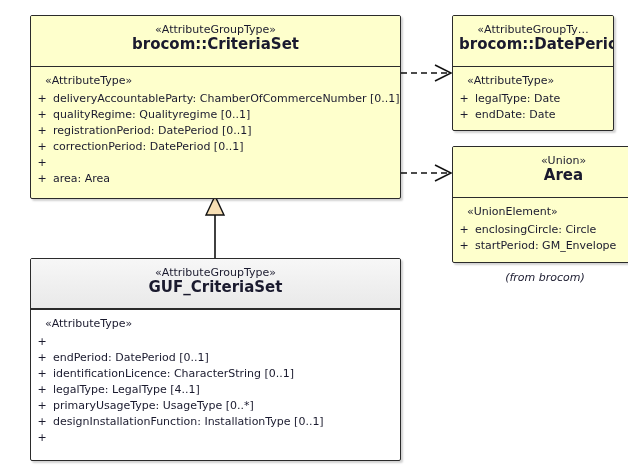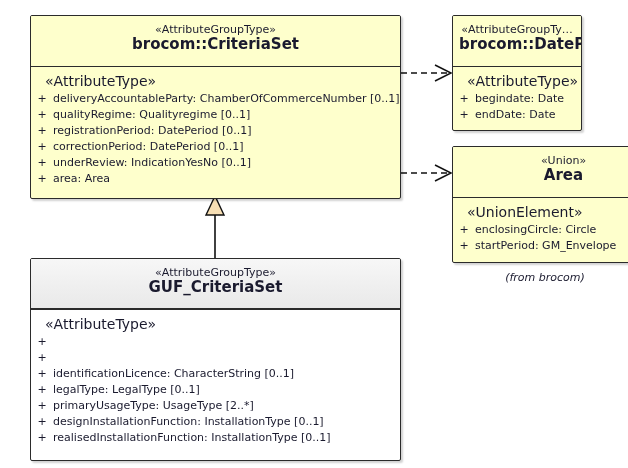--- a/index.html
+++ b/index.html
@@ -72,21 +72,21 @@
   .uml-body {
     box-sizing: border-box;
     padding: 5px 0 6px 0;
   }
   .uml-class.yellow > .uml-body { background: #feffcc; }
   .uml-class.gray-head > .uml-body { background: #ffffff; }
 
   .compartment-stereotype {
     display: block;
     padding: 1px 0 2px 14px;
-    font-size: 14px;
+    font-size: 11px;
     line-height: 16px;
     white-space: nowrap;
   }
 
   .attr-row {
     display: flex;
     align-items: baseline;
     line-height: 16px;
     white-space: nowrap;
   }
@@ -159,39 +159,38 @@
       <div class="attr-row">
         <span class="attr-vis">+</span>
         <span class="attr-text">registrationPeriod: DatePeriod [0..1]</span>
       </div>
       <div class="attr-row">
         <span class="attr-vis">+</span>
         <span class="attr-text">correctionPeriod: DatePeriod [0..1]</span>
       </div>
       <div class="attr-row">
         <span class="attr-vis">+</span>
-        <span class="attr-text">underReview: IndicationYesNo [0..1]</span>
       </div>
       <div class="attr-row">
         <span class="attr-vis">+</span>
         <span class="attr-text">area: Area</span>
       </div>
     </div>
   </div>
 
-  <div class="uml-class yellow" style="left:428px; top:7px; width:130px; height:116px;">
+  <div class="uml-class yellow" style="left:428px; top:7px; width:162px; height:116px;">
     <div class="uml-head" style="height:51px;">
       <span class="stereotype">«AttributeGroupTy…</span>
       <span class="classname">brocom::DatePeriod</span>
     </div>
     <div class="uml-body">
       <span class="compartment-stereotype">«AttributeType»</span>
       <div class="attr-row">
         <span class="attr-vis">+</span>
-        <span class="attr-text">begindate: Date</span>
+        <span class="attr-text">legalType: Date</span>
       </div>
       <div class="attr-row">
         <span class="attr-vis">+</span>
         <span class="attr-text">endDate: Date</span>
       </div>
     </div>
   </div>
 
   <div class="uml-class yellow" style="left:428px; top:138px; width:186px; height:117px;">
     <div class="uml-head" style="height:51px;padding-left:43px;">
@@ -218,37 +217,37 @@
       <span class="stereotype">«AttributeGroupType»</span>
       <span class="classname">GUF_CriteriaSet</span>
     </div>
     <div class="uml-body">
       <span class="compartment-stereotype">«AttributeType»</span>
       <div class="attr-row">
         <span class="attr-vis">+</span>
       </div>
       <div class="attr-row">
         <span class="attr-vis">+</span>
+        <span class="attr-text">endPeriod: DatePeriod [0..1]</span>
       </div>
       <div class="attr-row">
         <span class="attr-vis">+</span>
         <span class="attr-text">identificationLicence: CharacterString [0..1]</span>
       </div>
       <div class="attr-row">
         <span class="attr-vis">+</span>
-        <span class="attr-text">legalType: LegalType [0..1]</span>
-      </div>
-      <div class="attr-row">
-        <span class="attr-vis">+</span>
-        <span class="attr-text">primaryUsageType: UsageType [2..*]</span>
+        <span class="attr-text">legalType: LegalType [4..1]</span>
+      </div>
+      <div class="attr-row">
+        <span class="attr-vis">+</span>
+        <span class="attr-text">primaryUsageType: UsageType [0..*]</span>
       </div>
       <div class="attr-row">
         <span class="attr-vis">+</span>
         <span class="attr-text">designInstallationFunction: InstallationType [0..1]</span>
       </div>
       <div class="attr-row">
         <span class="attr-vis">+</span>
-        <span class="attr-text">realisedInstallationFunction: InstallationType [0..1]</span>
       </div>
     </div>
   </div>
 
 </div>
 
 </body></html>

